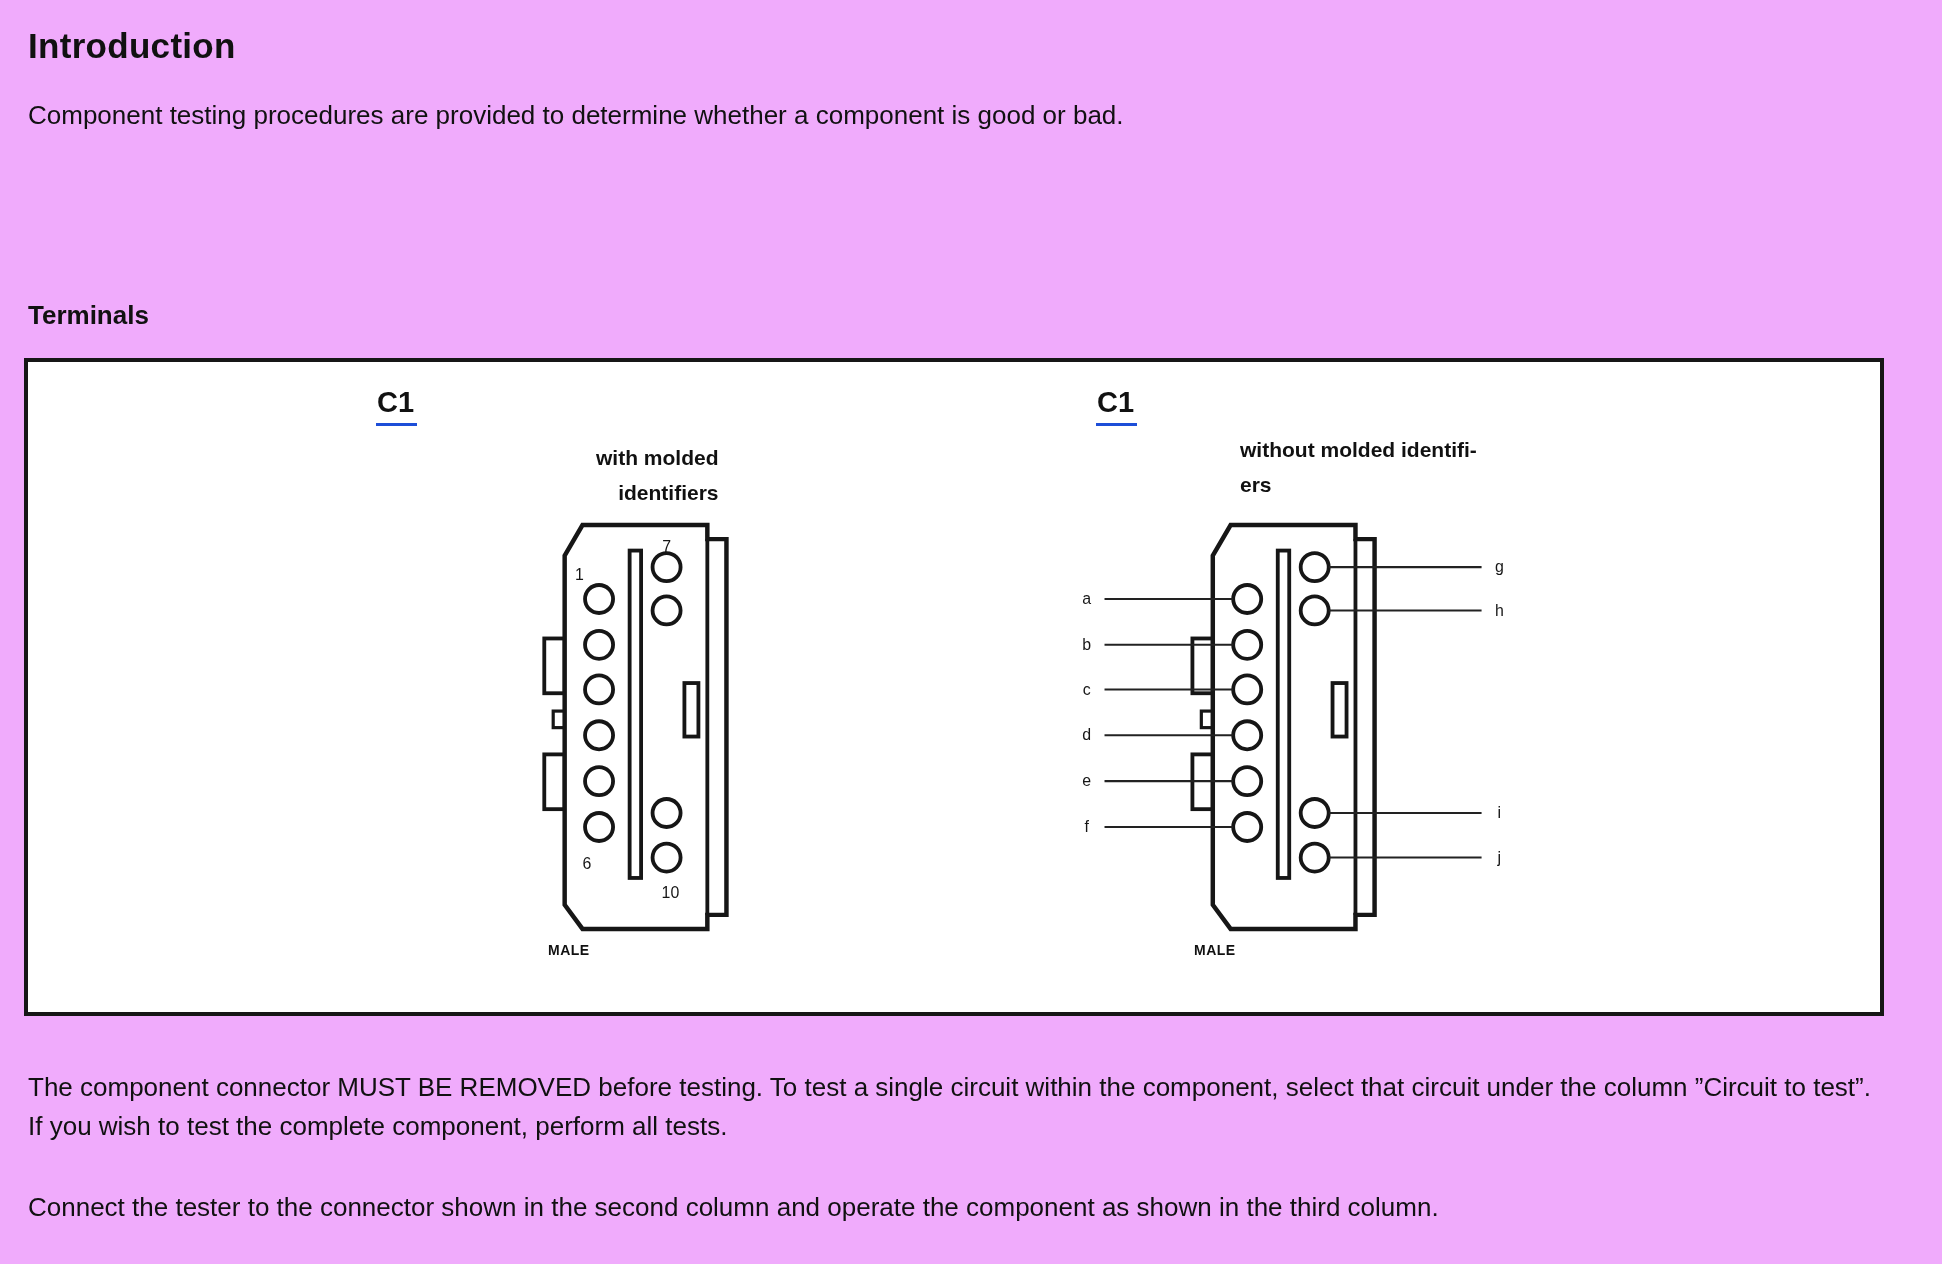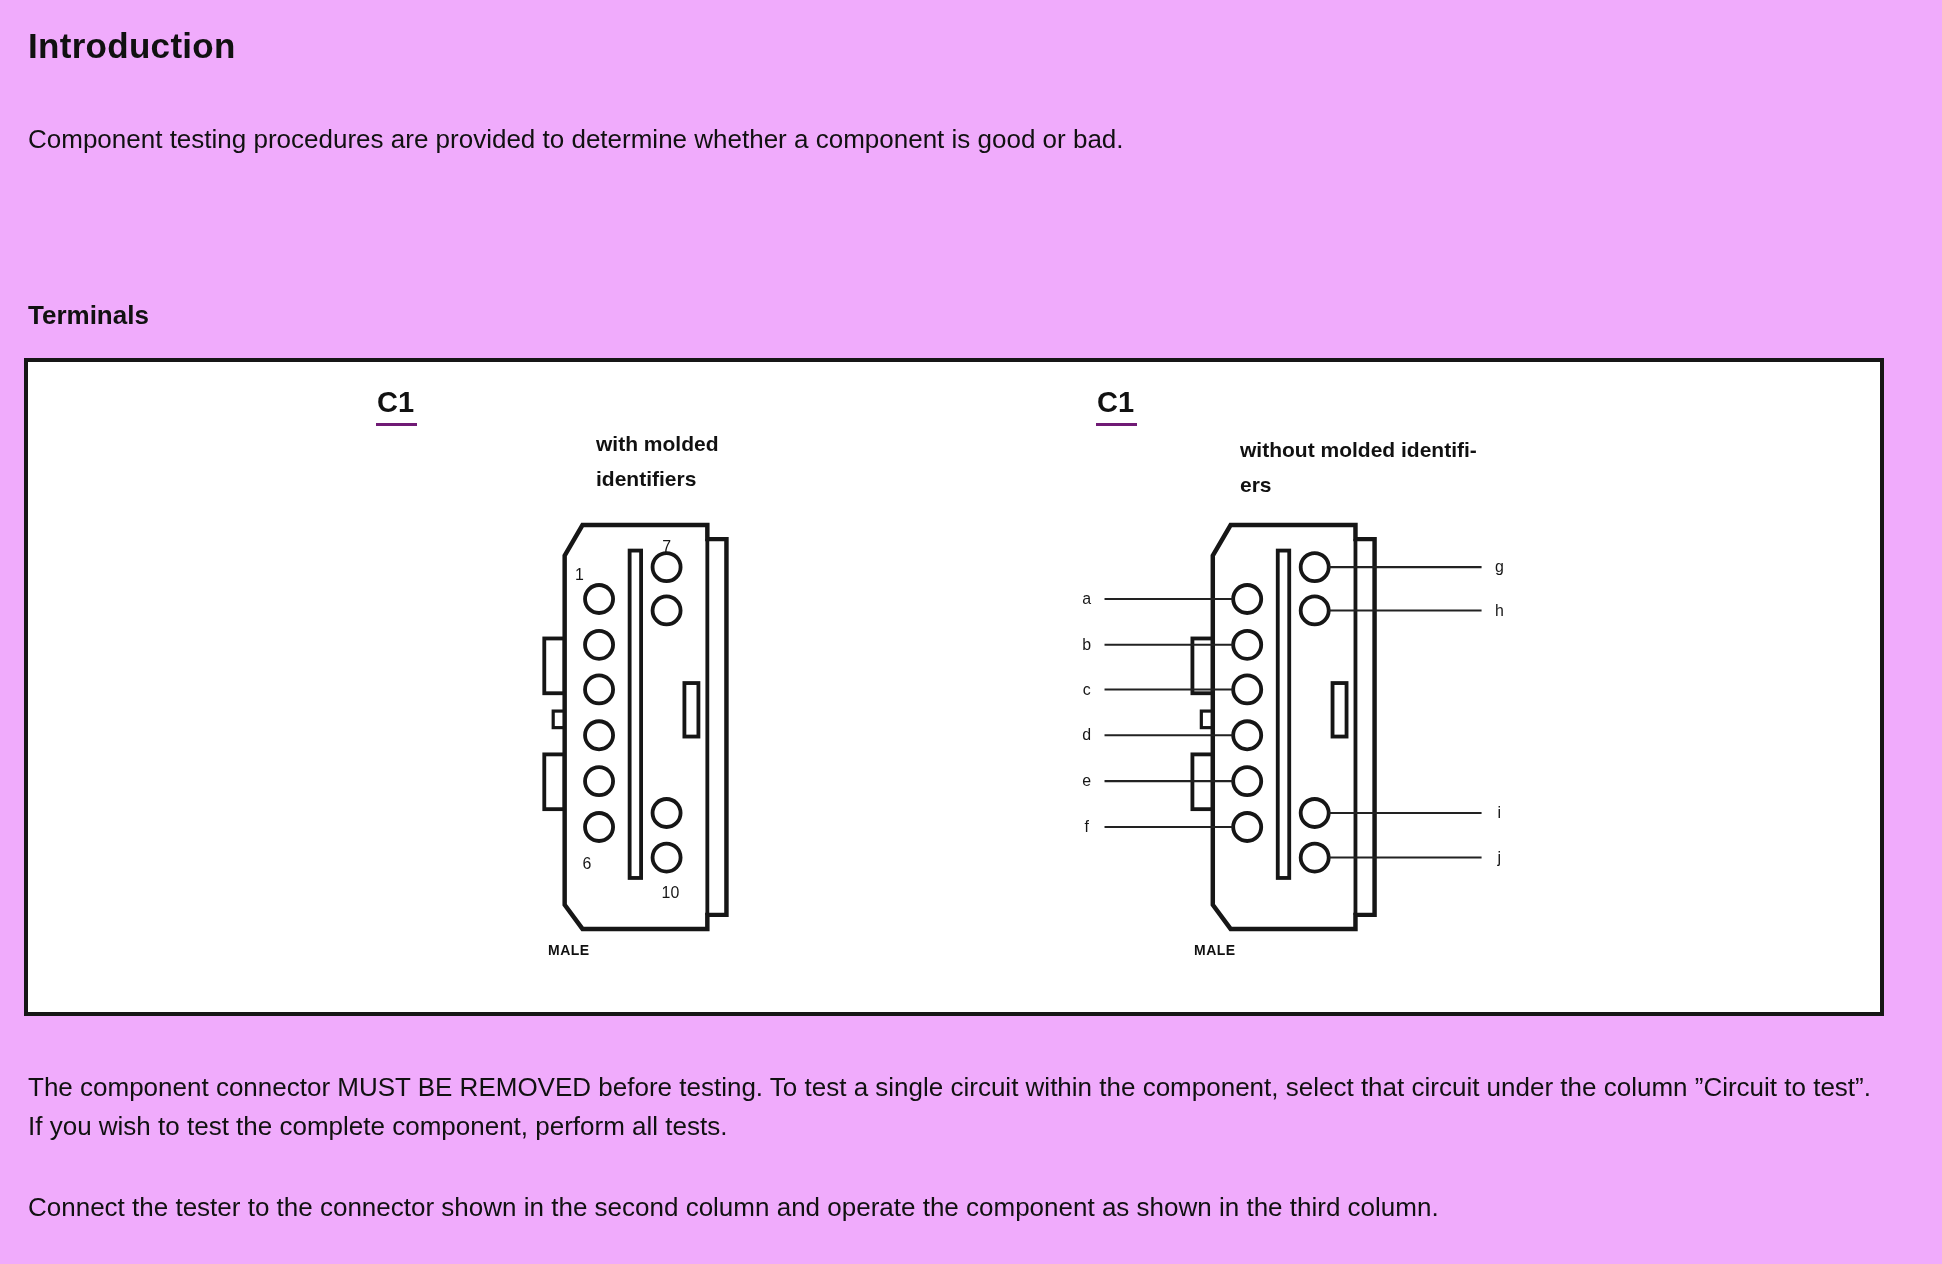--- a/index.html
+++ b/index.html
@@ -12,41 +12,41 @@
   .page { position:relative; width:1942px; height:1264px; background:#f0abfc; }
 
   .h-intro {
     position:absolute; left:28px; top:26px;
     font-size:35px; font-weight:bold; letter-spacing:.3px;
   }
   .para {
     position:absolute; left:28px; width:1850px;
     font-size:26px; line-height:39px; font-weight:400;
   }
-  .p1 { top:96px;margin-top:24px; }
+  .p1 { top:96px; }
   .p2 { top:176px; }
   .h-terminals {
     position:absolute; left:28px; top:300px;
     font-size:26px; font-weight:bold;
   }
   .terminal-box {
     position:absolute; left:24px; top:358px;
     width:1860px; height:658px;
     border:4px solid #161616; background:#ffffff;
   }
   .c1-title {
     position:absolute; font-size:29px; font-weight:bold;
-    border-bottom:3px solid #701a75; padding:0 3px 4px 1px;
+    border-bottom:3px solid #1d4ed8; padding:0 3px 4px 1px;
   }
   .c1-left  { left:348px; top:24px; }
   .c1-right { left:1068px; top:24px; }
   .caption {
     position:absolute; font-size:21px; font-weight:bold; line-height:35px;
   }
-  .caption-left  { left:568px; top:64px; }
+  .caption-left  { left:568px; top:78px;text-align:right; }
   .caption-right { left:1212px; top:70px; }
   .connector-svg { position:absolute; }
   .svg-left  { left:512px; top:158px; width:192px; height:414px; }
   .svg-right { left:1014px; top:158px; width:497px; height:414px; }
   .male {
     position:absolute; top:580px; width:200px; text-align:left;
     font-size:14px; font-weight:bold; letter-spacing:.5px;
   }
   .male-left  { left:520px; }
   .male-right { left:1166px; }

